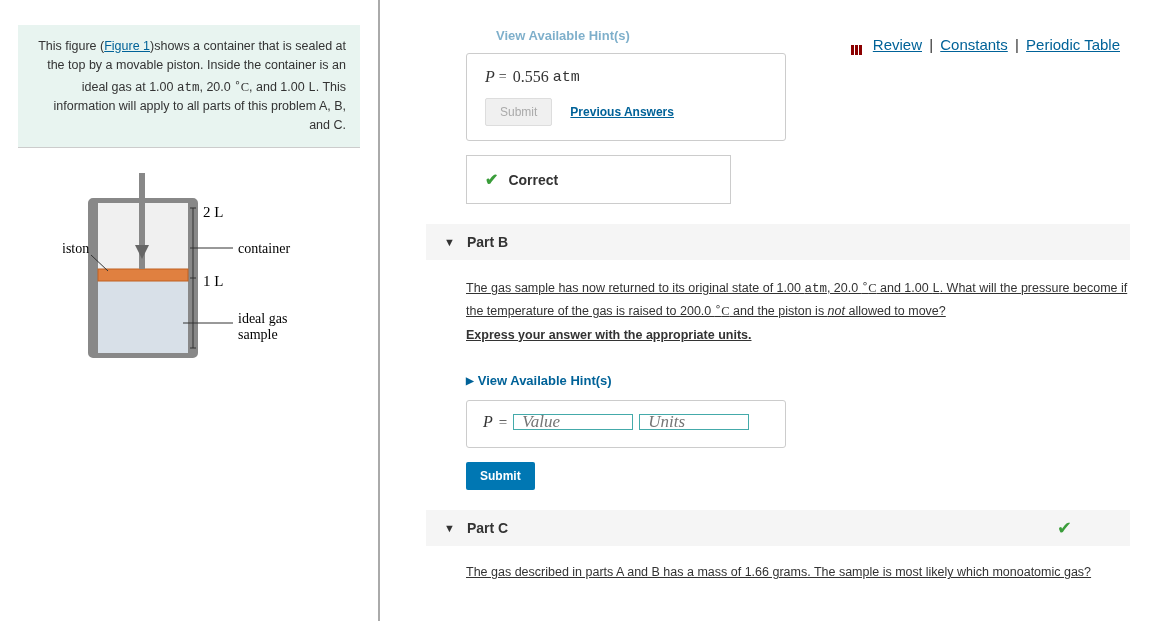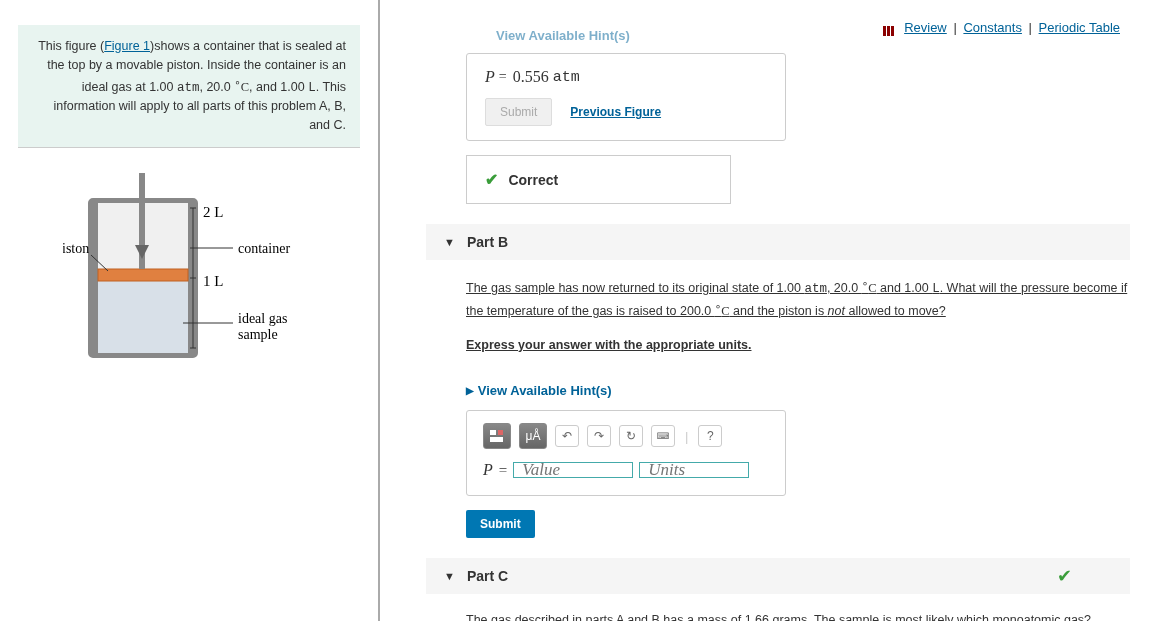--- a/index.html
+++ b/index.html
@@ -1,17 +1,17 @@
 <!DOCTYPE html>
 <html><head>
   <meta charset="utf-8">
   <style>
     * { box-sizing: border-box; margin: 0; padding: 0; }
     body { font-family: Arial, Helvetica, sans-serif; font-size: 13px; color: #333; background: #fff; width: 1170px; height: 621px; overflow: hidden; position: relative; }
-    .top-links { position: absolute; top: 20px; right: 50px; font-size: 13px; }
+    .top-links { position: absolute; top: 36px; right: 50px; font-size: 15px; }
     .top-links a { color: #006298; text-decoration: underline; }
     .top-links .sep { color: #333; margin: 0 3px; }
     .flag-icon { display: inline-block; width: 14px; height: 10px; margin-right: 4px; vertical-align: middle; }
     .flag-icon span { display: inline-block; width: 3px; height: 10px; background: #8B0000; margin-right: 1px; }
     .left-panel { position: absolute; left: 0; top: 0; width: 380px; height: 621px; border-right: 2px solid #aaa; padding: 25px 18px; text-align: right; }
     .intro-box { background: #e8f4f0; padding: 12px 14px; font-size: 12.5px; line-height: 1.5; color: #333; }
     .intro-box a { color: #006298; text-decoration: underline; }
     .figure-header { display: flex; justify-content: space-between; align-items: center; margin-top: 225px; padding-bottom: 8px; }
     .figure-title { font-size: 16px; font-weight: bold; }
     .figure-nav { display: flex; align-items: center; gap: 6px; font-size: 12px; color: #666; }
@@ -32,21 +32,21 @@
     .prev-ans { color: #006298; font-weight: bold; text-decoration: underline; font-size: 12px; }
     .correct-box { border: 1px solid #ccc; width: 265px; margin: 14px 0 20px 40px; padding: 14px 18px; display: flex; align-items: center; gap: 10px; }
     .check { color: #3a9d3a; font-size: 16px; font-weight: bold; }
     .correct-text { font-weight: bold; font-size: 14px; }
     .part-header { background: #f5f5f5; padding: 10px 18px; display: flex; align-items: center; gap: 12px; margin-bottom: 16px; }
     .caret { font-size: 11px; color: #333; }
     .part-label { font-weight: bold; font-size: 14px; }
     .part-body { padding: 0 0 18px 40px; font-size: 12.5px; line-height: 1.6; text-decoration: underline; }
     .atm-txt { font-family: 'Courier New', monospace; }
     .deg { font-family: 'Times New Roman', serif; }
-    .bold-instr { font-weight: bold; margin-top: 14px; }
+    .bold-instr { font-weight: bold; margin-top: 4px; }
     .view-hints { color: #006298; font-weight: bold; font-size: 13px; margin: 10px 0 12px 40px; display: flex; align-items: center; gap: 4px; }
     .view-hints .tri { font-size: 10px; }
     .input-box { border: 1px solid #ccc; border-radius: 3px; width: 320px; margin-left: 40px; padding: 12px 16px 16px 16px; }
     .toolbar { display: flex; align-items: center; gap: 8px; margin-bottom: 12px; }
     .tool-btn { width: 28px; height: 26px; border: 1px solid #888; border-radius: 3px; background: linear-gradient(#888,#666); display: flex; align-items: center; justify-content: center; cursor: pointer; color: #fff; font-size: 12px; }
     .tool-btn.light { background: #fff; border: 1px solid #ccc; color: #666; width: 24px; height: 22px; }
     .tool-sep { color: #ccc; margin: 0 2px; }
     .input-row { display: flex; align-items: center; gap: 6px; }
     .input-row .var { font-style: italic; font-family: 'Times New Roman', serif; font-size: 16px; }
     .input-row .eq { font-family: 'Times New Roman', serif; font-size: 15px; }
@@ -105,21 +105,21 @@
 
   <div class="answer-box">
     <div class="answer-row">
       <span class="var">P</span>
       <span class="eq">=</span>
       <span class="answer-val">0.556</span>
       <span class="answer-unit">atm</span>
     </div>
     <div class="submit-row">
       <button class="submit-disabled">Submit</button>
-      <a href="#" class="prev-ans">Previous Figure</a>
+      <a href="#" class="prev-ans">Previous Answers</a>
     </div>
   </div>
 
   <div class="correct-box">
     <span class="check">✔</span>
     <span class="correct-text">Correct</span>
   </div>
 
   <div class="part-header">
     <span class="caret">▼</span>
@@ -130,36 +130,20 @@
     <span>The gas sample has now returned to its original state of 1.00 </span><span class="atm-txt">atm</span><span>, 20.0 </span><span class="deg"><sup>∘</sup><span>C</span></span><span> and 1.00 </span><span class="atm-txt">L</span><span>. What will the pressure become if the temperature of the gas is raised to 200.0 </span><span class="deg"><sup>∘</sup><span>C</span></span><span> and the piston is </span><i>not</i><span> allowed to move?</span>
     <div class="bold-instr">Express your answer with the appropriate units.</div>
   </div>
 
   <div class="view-hints">
     <span class="tri">▶</span>
     <span>View Available Hint(s)</span>
   </div>
 
   <div class="input-box">
-    <div class="toolbar">
-      <div class="tool-btn">
-        <svg width="16" height="14">
-            <rect x="1" y="1" width="6" height="5" fill="#fff"></rect>
-            <rect x="9" y="1" width="5" height="5" fill="#d66"></rect>
-            <rect x="1" y="8" width="13" height="5" fill="#fff"></rect>
-          </svg>
-      </div>
-      <div class="tool-btn">μÅ</div>
-      <div class="tool-btn light">↶</div>
-      <div class="tool-btn light">↷</div>
-      <div class="tool-btn light">↻</div>
-      <div class="tool-btn light" style="font-size:9px;">⌨</div>
-      <span class="tool-sep">|</span>
-      <div class="tool-btn light">?</div>
-    </div>
     <div class="input-row">
       <span class="var">P</span>
       <span class="eq">=</span>
       <input class="val-input" placeholder="Value" style="">
       <input class="unit-input" placeholder="Units" style="">
     </div>
   </div>
 
   <div class="submit-wrap">
     <button class="submit-enabled">Submit</button>

